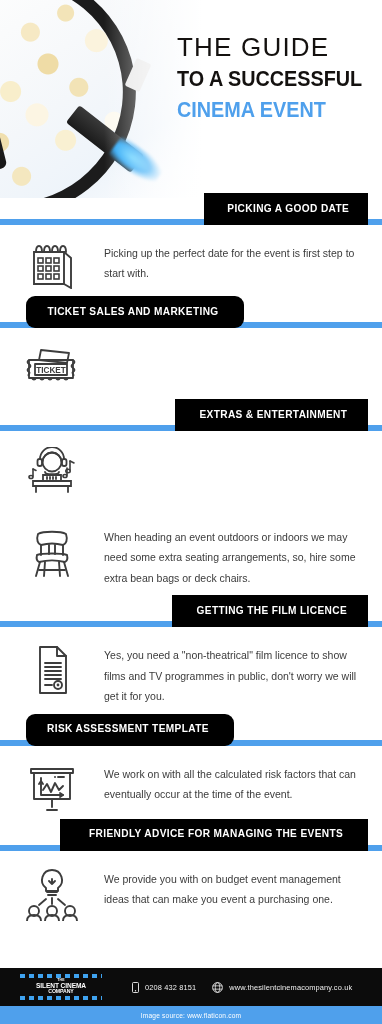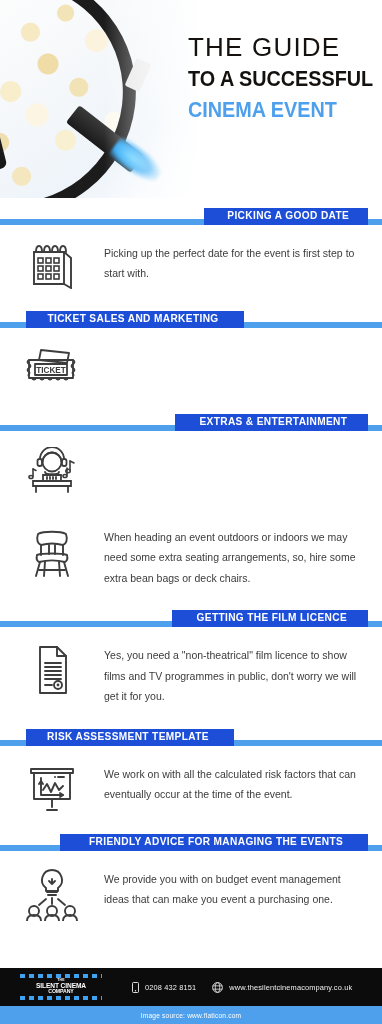--- a/index.html
+++ b/index.html
@@ -51,21 +51,21 @@
   .hero-glow {
     position:absolute; left:128px; top:154px; width:54px; height:26px;
     background:radial-gradient(ellipse at 40% 50%, #5fd0ff 0%, #2aa6f5 45%, rgba(42,166,245,0) 78%);
     transform:rotate(36deg); filter:blur(1.2px);
   }
   .hero-fade {
     position:absolute; left:104px; top:0; width:120px; height:198px;
     background:linear-gradient(90deg, rgba(255,255,255,0) 0%, #ffffff 82%);
   }
 
-  .hero-title { position:absolute; left:188px; top:34px; width:178px; }
+  .hero-title { position:absolute; left:177px; top:34px; width:178px; }
   .title-l1 {
     font-size:26px; letter-spacing:1.2px; color:#14110f;
     font-weight:400; line-height:1.06; white-space:nowrap;
   }
   .title-l2 {
     font-size:22px; color:#14110f; font-weight:700;
     line-height:1.12; margin-top:5px; white-space:nowrap;
     transform:scaleX(.9); transform-origin:left center;
   }
   .title-l3 {
@@ -73,25 +73,25 @@
     line-height:1.12; margin-top:7px; white-space:nowrap;
     transform:scaleX(.9); transform-origin:left center;
   }
 
   
   .banner { position:relative; width:382px; height:27px; }
   .banner-rule {
     position:absolute; left:0; bottom:0; width:382px; height:6px; background:#4fa0ec;
   }
   .banner-tab {
-    position:absolute; bottom:0; height:17px; background:#1d4ed8;
+    position:absolute; bottom:0; height:32px; background:#000000;
     display:flex; align-items:center;
   }
   .banner.right .banner-tab { right:14px; left:auto; padding:0 14px 0 18px; }
-  .banner.left  .banner-tab { left:26px;  right:auto; padding:0 18px 0 14px; }
+  .banner.left  .banner-tab { left:26px;  right:auto; padding:0 18px 0 14px;border-radius:9px; }
   .banner-text {
     color:#ffffff; font-weight:700; font-size:11px; letter-spacing:.4px;
     transform:scaleX(.92); transform-origin:center; white-space:nowrap;
     line-height:1; position:relative; top:-1px;
   }
 
   
   .row { display:flex; align-items:flex-start; padding:14px 14px 12px 0; }
   .icon-cell {
     width:104px; flex:0 0 104px; display:flex;

